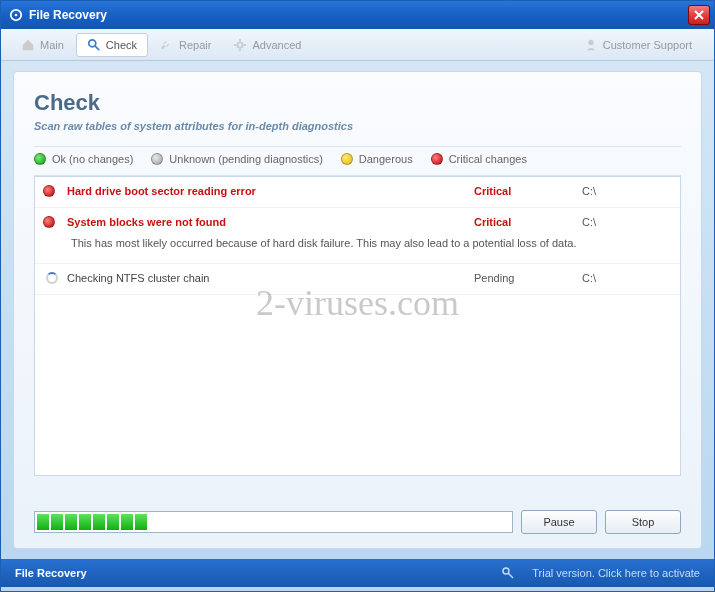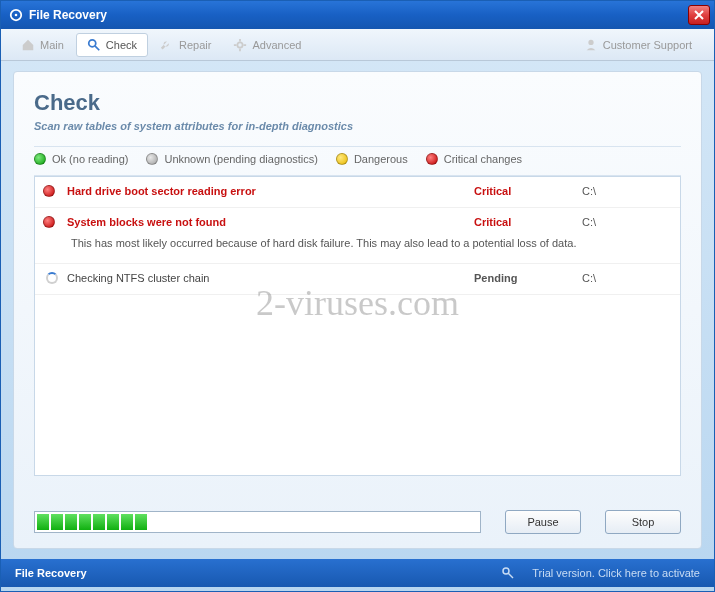--- a/index.html
+++ b/index.html
@@ -44,25 +44,25 @@
 .row { padding: 8px 8px 10px 8px; border-bottom: 1px solid #f0f0f0; }
 .row-head { display: flex; align-items: center; }
 .row-icon { width: 18px; display: flex; justify-content: center; }
 .row-title { flex: 1; padding-left: 6px; font-weight: bold; }
 .row-status { width: 108px; font-weight: bold; }
 .row-loc { width: 90px; color: #555; }
 .row-desc { padding: 6px 0 0 28px; color: #555; line-height: 1.7; }
 .critical { color: #c81010; }
 .pending { color: #555; font-weight: normal; }
 .row.pend .row-title { font-weight: normal; color: #444; }
-.row.pend .row-status { font-weight: bold; color: #555; }
+.row.pend .row-status { font-weight: normal; color: #555; }
 
 .spinner { width: 12px; height: 12px; border: 2px solid #d0d0d0; border-top-color: #3a7bd0; border-radius: 50%; }
 
-.bottom-bar { position: absolute; left: 20px; right: 20px; bottom: 14px; display: flex; align-items: center; gap: 24px; }
+.bottom-bar { position: absolute; left: 20px; right: 20px; bottom: 14px; display: flex; align-items: center; gap: 8px; }
 .progress { flex: 1; height: 22px; border: 1px solid #a0b4c8; background: #fff; padding: 2px; display: flex; gap: 2px; }
 .pseg { width: 12px; height: 100%; background: linear-gradient(to bottom, #60e060, #10b010); }
 .btn { width: 76px; height: 24px; border: 1px solid #8fa8c2; background: linear-gradient(to bottom, #fdfdfd, #e6edf5); border-radius: 3px; color: #333; cursor: pointer; font-family: inherit; font-size: 11px; }
 
 .statusbar { height: 28px; background: linear-gradient(to bottom, #2870d0, #1858b0); display: flex; align-items: center; padding: 0 14px; color: #fff; margin-top: 10px; }
 .statusbar .left { font-weight: bold; flex: 1; }
 .statusbar .right { color: #c8dcf4; display: flex; align-items: center; gap: 12px; }
 .statusbar .right .key { width: 12px; height: 12px; margin-right: 6px; }
 
 .watermark { position: absolute; top: 210px; left: 0; right: 0; text-align: center; font-size: 36px; color: rgba(100,100,100,0.35); font-family: Georgia, serif; pointer-events: none; }
@@ -125,21 +125,21 @@
   </div>
 
   <div class="content-wrap">
     <div class="content">
       <div class="page-title">Check</div>
       <div class="page-subtitle">Scan raw tables of system attributes for in-depth diagnostics</div>
 
       <div class="legend">
         <div class="legend-item">
             <span class="dot green"></span>
-            <span>Ok (no reading)</span>
+            <span>Ok (no changes)</span>
           </div>
         <div class="legend-item">
             <span class="dot gray"></span>
             <span>Unknown (pending diagnostics)</span>
           </div>
         <div class="legend-item">
             <span class="dot yellow"></span>
             <span>Dangerous</span>
           </div>
         <div class="legend-item">

